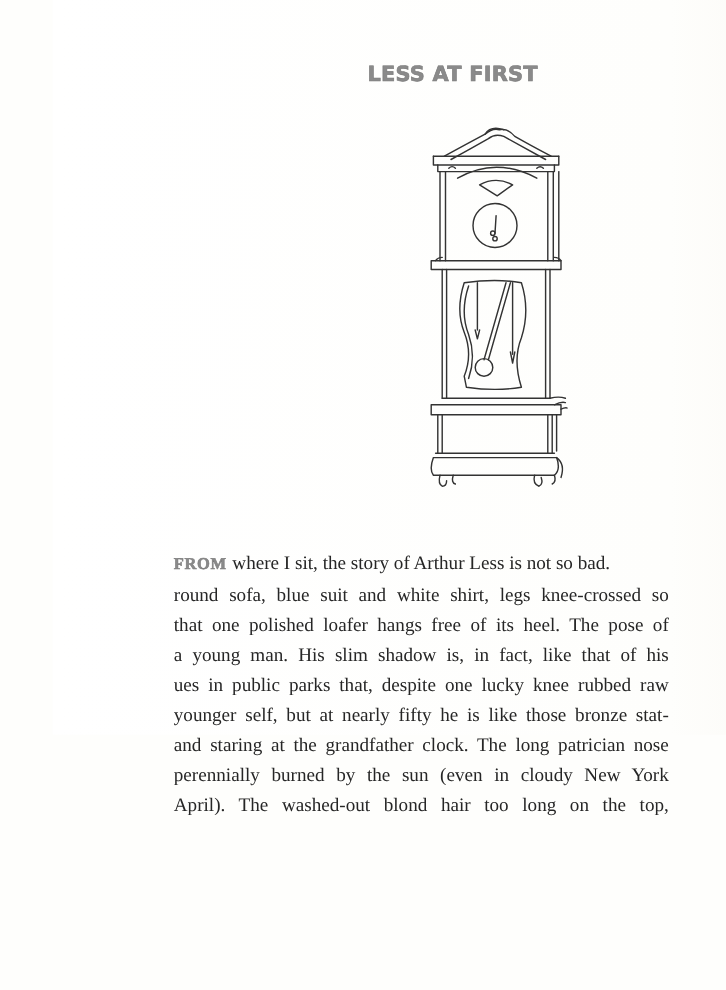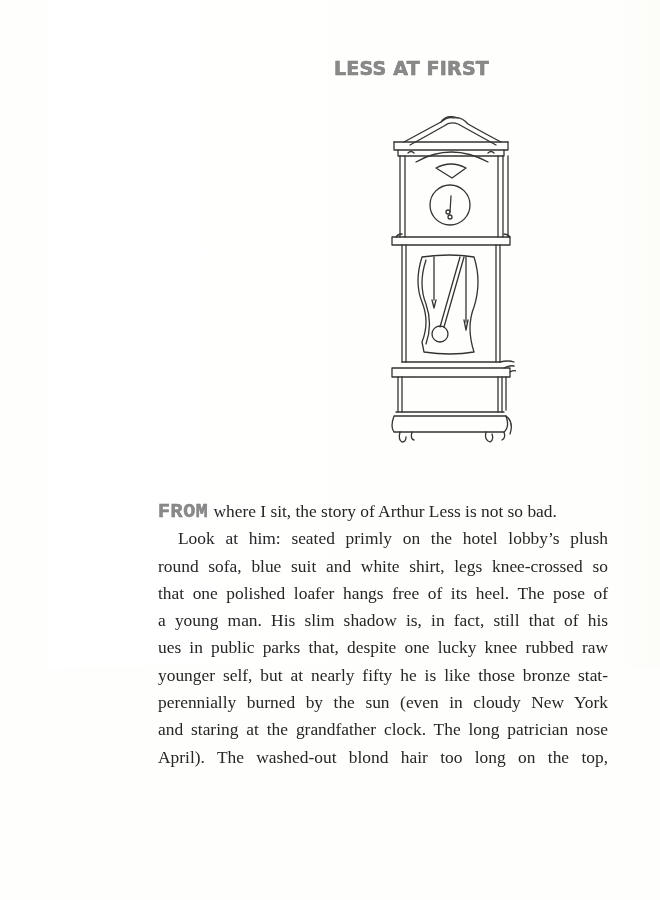--- a/index.html
+++ b/index.html
@@ -56,23 +56,23 @@
       color: #262626;
       text-align: justify;
     }
     .body-text p {
       margin: 0;
     }
     .body-text .first-para {
       text-align: left;
     }
     .smallcaps-lead {
-      font-family: Liberation Mono, monospace;
+      font-family: Liberation Serif, serif;
       font-weight: 900;
-      font-size: 20px;
+      font-size: 15px;
       letter-spacing: 0.6px;
       color: #8a8a8a;
       -webkit-text-stroke: 0.5px #7a7a7a;
       margin-right: 5px;
     }
     .line {
       display: block;
       text-align: justify;
       text-align-last: justify;
       white-space: nowrap;
@@ -154,25 +154,24 @@
       <path d="M100 320 Q98 328 104 330 Q108 328 106 322"></path>
       <path d="M118 320 Q120 326 116 328"></path>
     </svg>
   </div>
 
   <div class="body-text">
     <p class="first-para">
       <span class="smallcaps-lead">FROM</span><span>where I sit, the story of Arthur Less is not so bad.</span>
     </p>
     <p>
-      <span class="line" style="text-indent:20px">Look at him: seated primly on the hotel lobby’s plush</span>
       <span class="line">round sofa, blue suit and white shirt, legs knee-crossed so</span>
       <span class="line">that one polished loafer hangs free of its heel. The pose of</span>
-      <span class="line">a young man. His slim shadow is, in fact, still that of his</span>
+      <span class="line">a young man. His slim shadow is, in fact, like that of his</span>
       <span class="line">ues in public parks that, despite one lucky knee rubbed raw</span>
       <span class="line">younger self, but at nearly fifty he is like those bronze stat-</span>
+      <span class="line">and staring at the grandfather clock. The long patrician nose</span>
       <span class="line">perennially burned by the sun (even in cloudy New York</span>
-      <span class="line">and staring at the grandfather clock. The long patrician nose</span>
       <span class="line">April). The washed-out blond hair too long on the top,</span>
     </p>
   </div>
 
 </div>
 
 </body></html>

